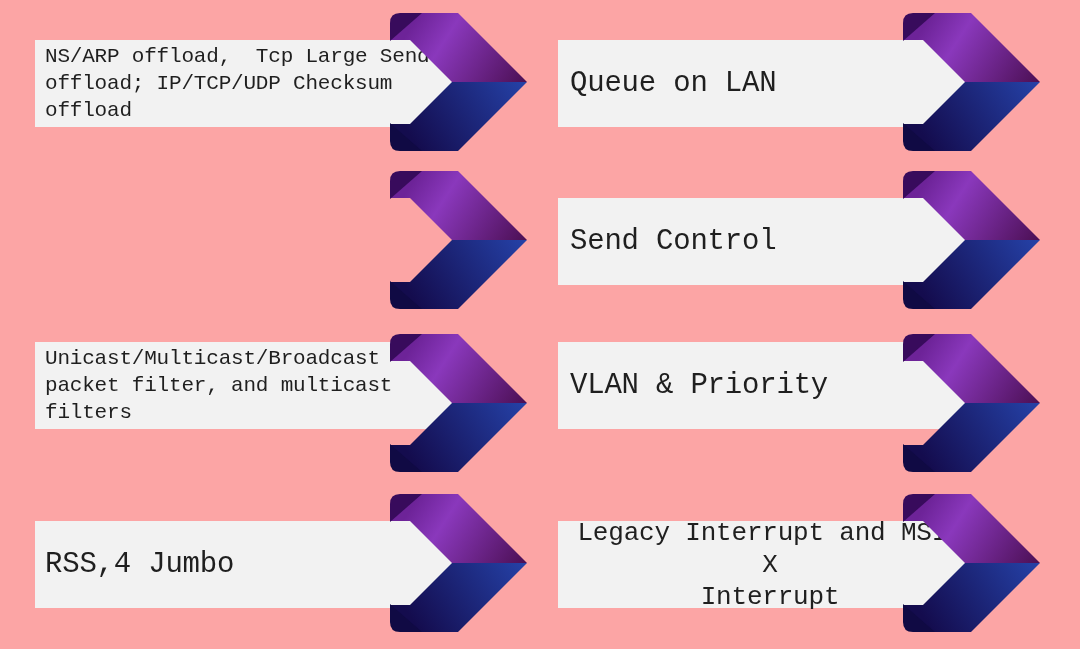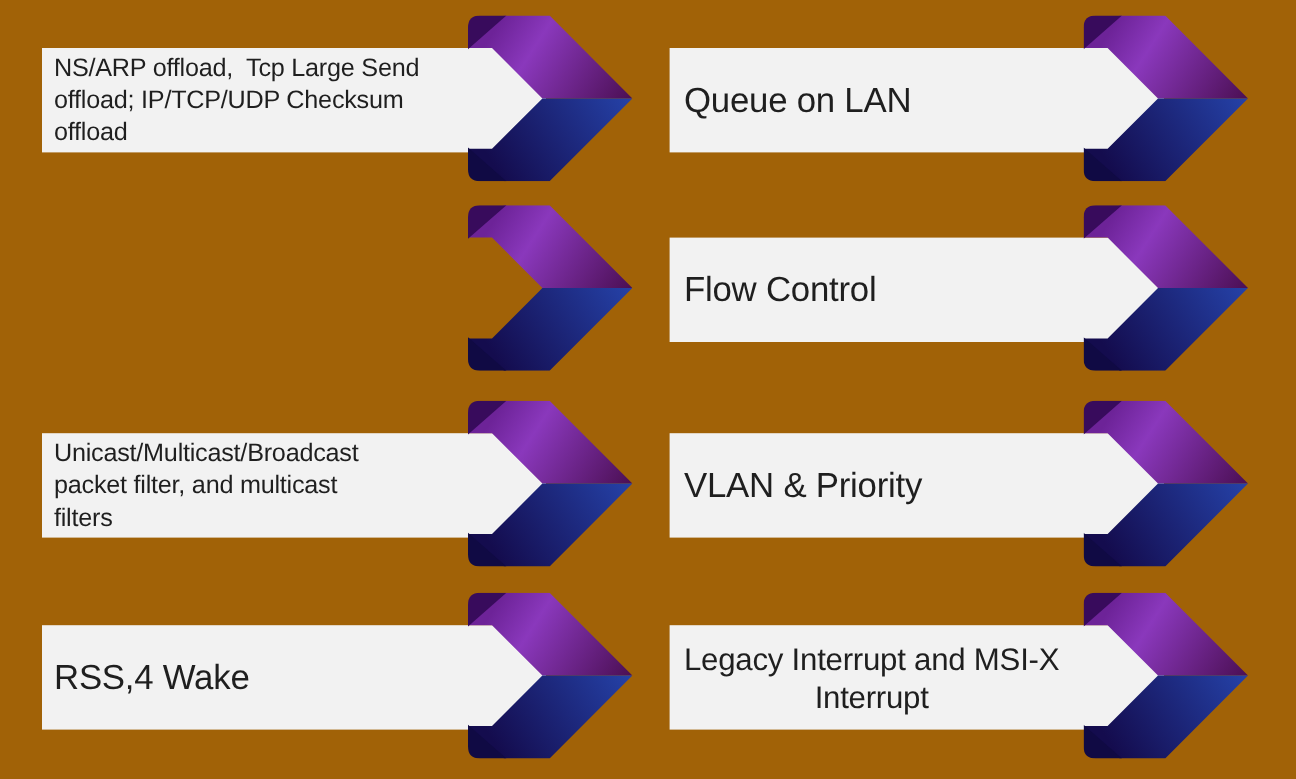--- a/index.html
+++ b/index.html
@@ -1,42 +1,42 @@
 <!DOCTYPE html>
 <html><head>
 <meta charset="utf-8">
 <style>
   html,body{margin:0;padding:0;background:#ffffff;}
   .slide{
     position:relative;
     width:1080px;height:649px;
-    background:#a16207;
+    background:#fca5a5;
     overflow:hidden;
-    font-family:Liberation Sans, sans-serif;
+    font-family:Liberation Mono, monospace;
   }
   .bar{
     position:absolute;
     height:87px;
     background:#F2F2F2;
     display:flex;
     align-items:center;
     box-sizing:border-box;
   }
   .bar-label{
     white-space:pre-wrap;
     color:#1F1F1F;
     letter-spacing:-0.2px;
   }
   .size-s{font-size:21px;line-height:27px;}
   .size-m{font-size:26px;line-height:32px;text-align:center;}
   .size-l{font-size:29px;line-height:34px;}
 
   .col-l{left:35px;width:420px;padding-left:10px;}
   .col-r{left:558px;width:412px;padding-left:12px;}
-  .row1{top:40px;}  .row2{top:198px;}  .row3{top:361px;}  .row4{top:521px;}
+  .row1{top:40px;}  .row2{top:198px;}  .row3{top:342px;}  .row4{top:521px;}
 
   .chevron{
     position:absolute;
     width:137px;height:138px;
   }
   .ch-l{left:390px;} .ch-r{left:903px;}
   .ch-row1{top:13px;} .ch-row2{top:171px;} .ch-row3{top:334px;} .ch-row4{top:494px;}
 
   .defs-holder{position:absolute;width:0;height:0;overflow:hidden;}
 </style>
@@ -81,35 +81,35 @@
   <div class="bar col-l row3">
     <span class="bar-label size-s">Unicast/Multicast/Broadcast
 packet filter, and multicast
 filters</span>
   </div>
   <svg class="chevron ch-l ch-row3" viewBox="0 0 137 138">
       <use href="#chevron-shape"></use>
     </svg>
 
   <div class="bar col-l row4">
-    <span class="bar-label size-l">RSS,4 Wake</span>
+    <span class="bar-label size-l">RSS,4 Jumbo</span>
   </div>
   <svg class="chevron ch-l ch-row4" viewBox="0 0 137 138">
       <use href="#chevron-shape"></use>
     </svg>
 
   <div class="bar col-r row1">
     <span class="bar-label size-l">Queue on LAN</span>
   </div>
   <svg class="chevron ch-r ch-row1" viewBox="0 0 137 138">
       <use href="#chevron-shape"></use>
     </svg>
 
   <div class="bar col-r row2">
-    <span class="bar-label size-l">Flow Control</span>
+    <span class="bar-label size-l">Send Control</span>
   </div>
   <svg class="chevron ch-r ch-row2" viewBox="0 0 137 138">
       <use href="#chevron-shape"></use>
     </svg>
 
   <div class="bar col-r row3">
     <span class="bar-label size-l">VLAN &amp; Priority</span>
   </div>
   <svg class="chevron ch-r ch-row3" viewBox="0 0 137 138">
       <use href="#chevron-shape"></use>

